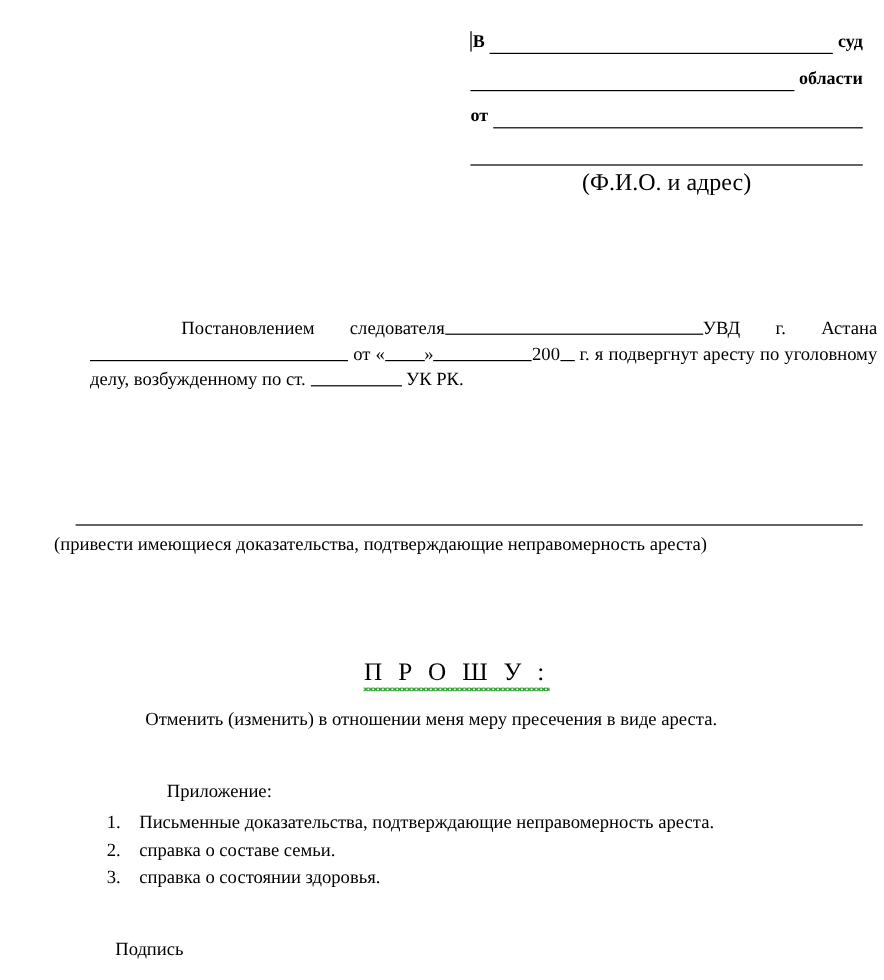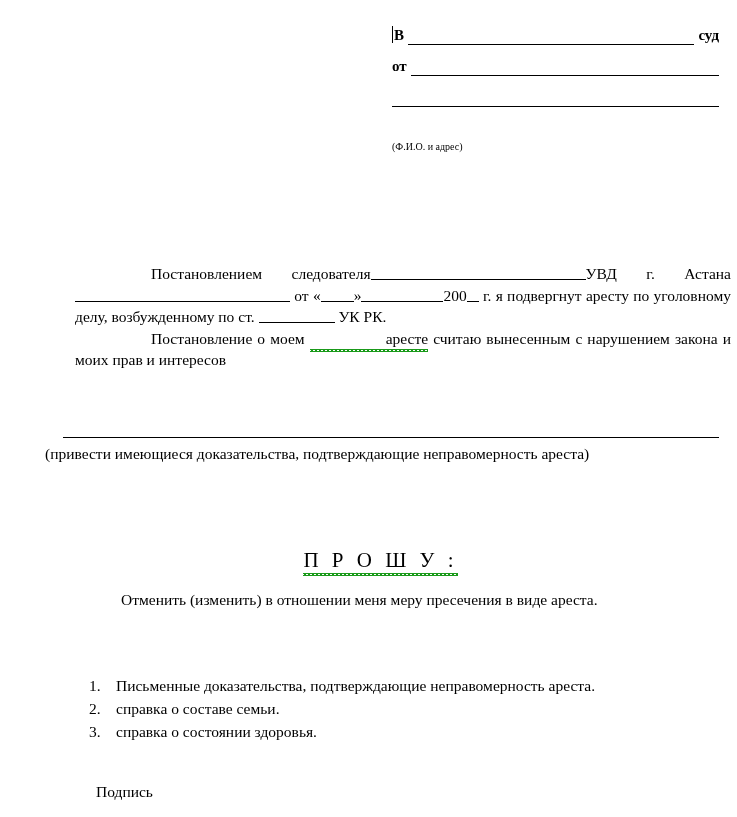--- a/index.html
+++ b/index.html
@@ -57,22 +57,22 @@
     margin: 0 4px 0 4px;
   }
   .rule-fill.no-right { margin-right: 0; }
   .rule-fill.no-left { margin-left: 0; }
 
   .hdr-caption {
     position: absolute;
     left: 392px;
     top: 141px;
     width: 327px;
-    text-align: left;
-    font-size: 10px;
+    text-align: center;
+    font-size: 20px;
     line-height: 1.15;
   }
 
   
   .doc-title {
     position: absolute;
     left: 0; top: 201px;
     width: 737px;
     text-align: center;
     font-size: 16px;
@@ -241,20 +241,24 @@
 
   <div class="header-block">
 
     <div class="hdr-row">
       <span class="caret"></span>
       <span class="hdr-label">В</span>
       <span class="rule-fill"></span>
       <span class="hdr-label">суд</span>
     </div>
 
+    <div class="hdr-row">
+      <span class="rule-fill no-left"></span>
+      <span class="hdr-label">области</span>
+    </div>
 
     <div class="hdr-row">
       <span class="hdr-label">от</span>
       <span class="rule-fill no-right"></span>
     </div>
 
     <div class="hdr-row">
       <span class="rule-fill no-left no-right"></span>
     </div>
   </div>
@@ -270,35 +274,32 @@
       <span>«</span><span class="blank b-quote"></span><span>»</span><span class="blank b-mid"></span><span>200</span><span class="blank b-after200"></span>
       <span>г.</span>
       <span>я</span>
       <span>подвергнут аресту по уголовному делу, возбужденному по ст.</span>
       <span class="blank b-st"></span>
       <span>УК</span>
       <span>РК.</span>
     </p>
 
 
-    <p class="para indent-sm"><span>Постановление о моем</span>
-      <span class="squiggle">аресте</span>
-      <span>считаю вынесенным с нарушением закона и моих прав и интересов</span>
-    </p>
   </div>
 
   <div class="section-rule"></div>
   <div class="evidence-note">(привести имеющиеся доказательства, подтверждающие неправомерность ареста)</div>
 
 
   <div class="request-heading">
     <span class="squiggle">П Р О Ш У :</span>
   </div>
   <div class="request-body">Отменить (изменить) в отношении меня меру пресечения в виде ареста.</div>
 
+  <div class="attach-title">Приложение:</div>
 
   <ol class="attach-list">
     <li>
       <span class="num">1.</span>
       <span class="txt">Письменные доказательства, подтверждающие неправомерность ареста.</span>
     </li>
     <li>
       <span class="num">2.</span>
       <span class="txt">справка о составе семьи.</span>
     </li>

